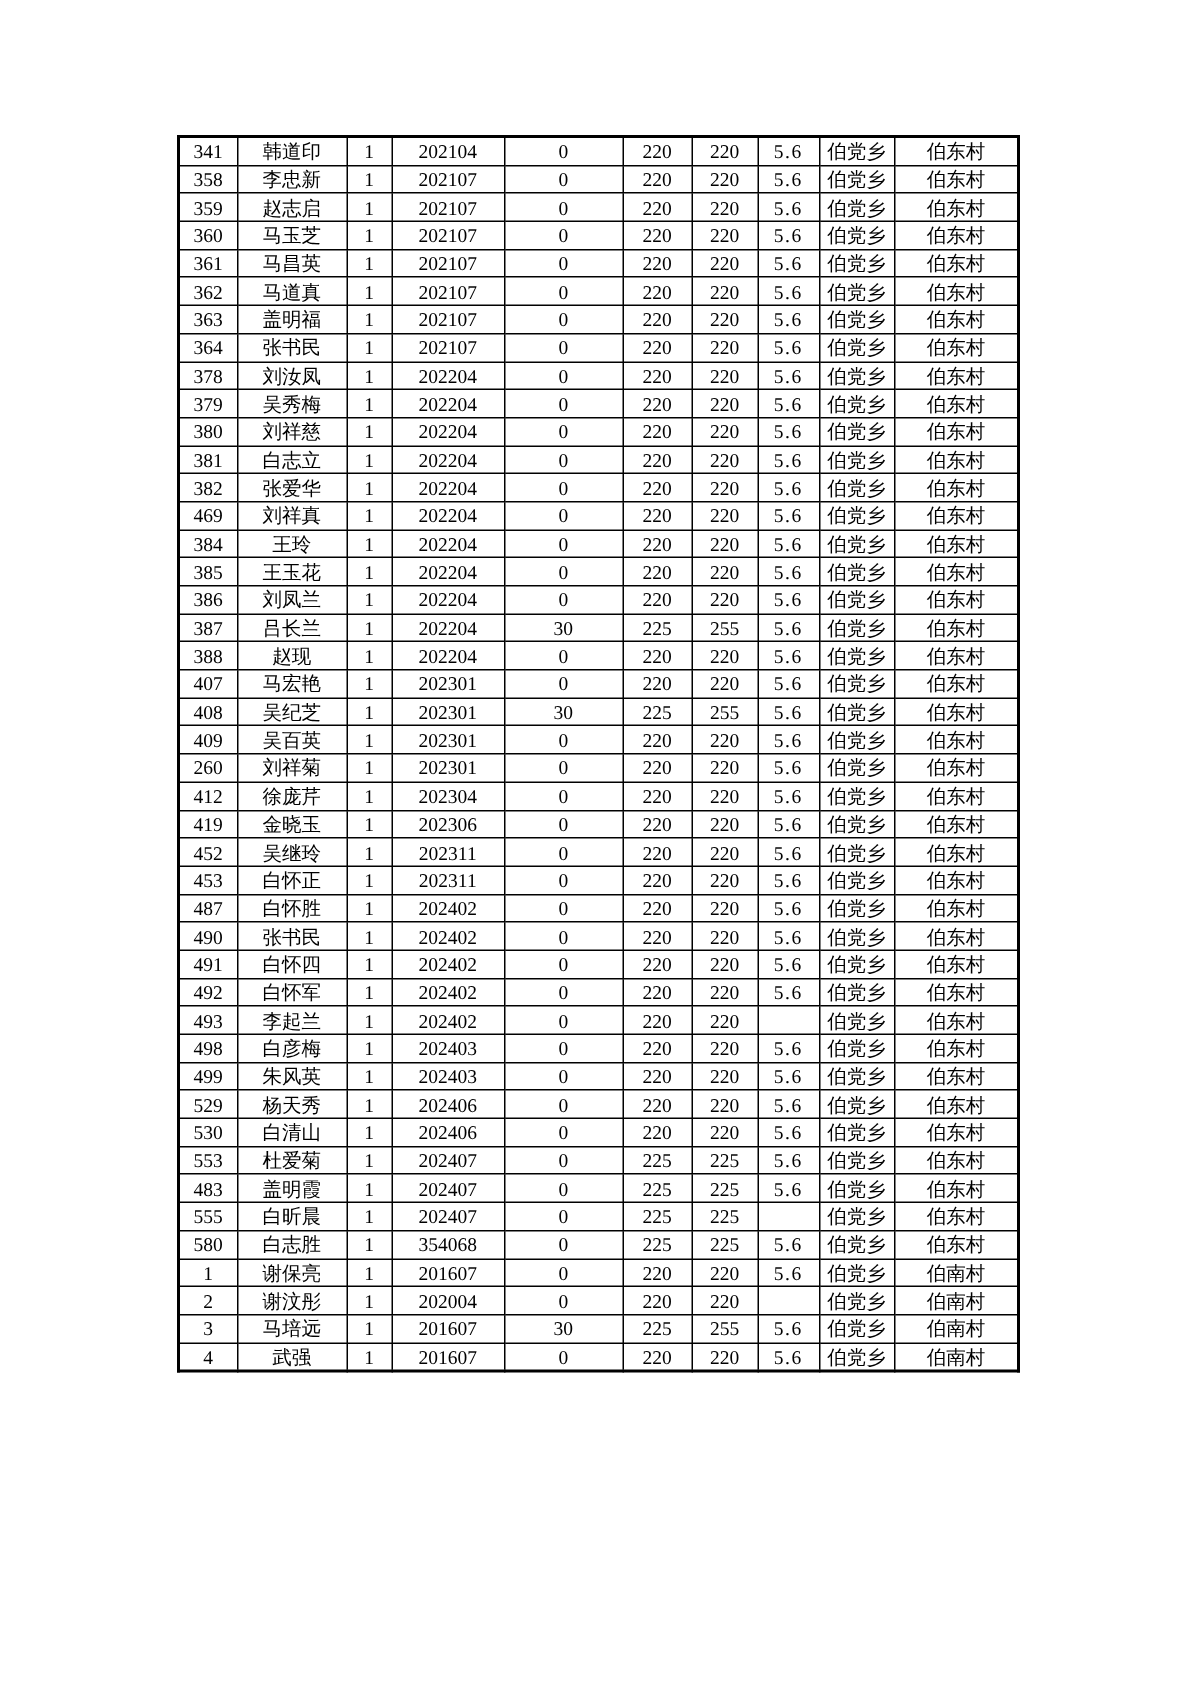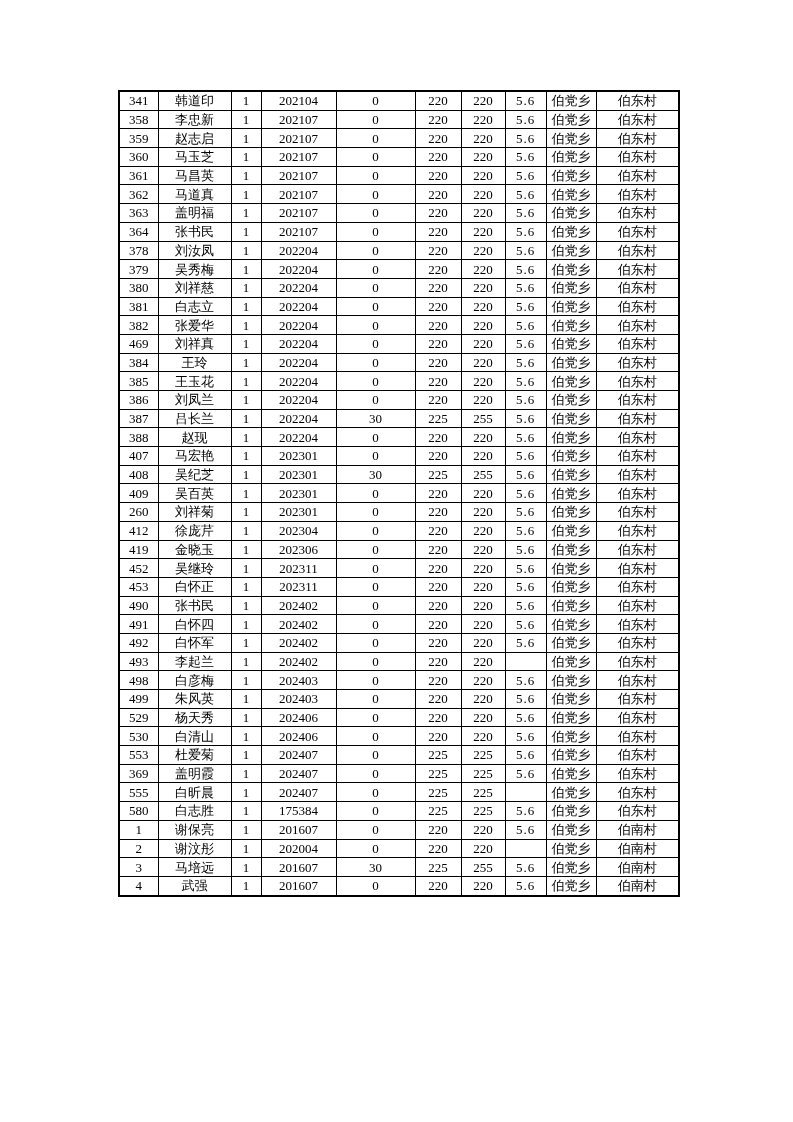--- a/index.html
+++ b/index.html
@@ -377,20 +377,32 @@
           <td class="col-count">1</td>
           <td class="col-period">202311</td>
           <td class="col-adjustment">0</td>
           <td class="col-base">220</td>
           <td class="col-total">220</td>
           <td class="col-rate">5.6</td>
           <td class="col-township">伯党乡</td>
           <td class="col-village">伯东村</td>
         </tr>
         <tr>
+          <td class="col-id">487</td>
+          <td class="col-name">白怀胜</td>
+          <td class="col-count">1</td>
+          <td class="col-period">202402</td>
+          <td class="col-adjustment">0</td>
+          <td class="col-base">220</td>
+          <td class="col-total">220</td>
+          <td class="col-rate">5.6</td>
+          <td class="col-township">伯党乡</td>
+          <td class="col-village">伯东村</td>
+        </tr>
+        <tr>
           <td class="col-id">490</td>
           <td class="col-name">张书民</td>
           <td class="col-count">1</td>
           <td class="col-period">202402</td>
           <td class="col-adjustment">0</td>
           <td class="col-base">220</td>
           <td class="col-total">220</td>
           <td class="col-rate">5.6</td>
           <td class="col-township">伯党乡</td>
           <td class="col-village">伯东村</td>
@@ -485,21 +497,21 @@
           <td class="col-count">1</td>
           <td class="col-period">202407</td>
           <td class="col-adjustment">0</td>
           <td class="col-base">225</td>
           <td class="col-total">225</td>
           <td class="col-rate">5.6</td>
           <td class="col-township">伯党乡</td>
           <td class="col-village">伯东村</td>
         </tr>
         <tr>
-          <td class="col-id">369</td>
+          <td class="col-id">483</td>
           <td class="col-name">盖明霞</td>
           <td class="col-count">1</td>
           <td class="col-period">202407</td>
           <td class="col-adjustment">0</td>
           <td class="col-base">225</td>
           <td class="col-total">225</td>
           <td class="col-rate">5.6</td>
           <td class="col-township">伯党乡</td>
           <td class="col-village">伯东村</td>
         </tr>
@@ -512,21 +524,21 @@
           <td class="col-base">225</td>
           <td class="col-total">225</td>
           <td class="col-rate"></td>
           <td class="col-township">伯党乡</td>
           <td class="col-village">伯东村</td>
         </tr>
         <tr>
           <td class="col-id">580</td>
           <td class="col-name">白志胜</td>
           <td class="col-count">1</td>
-          <td class="col-period">175384</td>
+          <td class="col-period">354068</td>
           <td class="col-adjustment">0</td>
           <td class="col-base">225</td>
           <td class="col-total">225</td>
           <td class="col-rate">5.6</td>
           <td class="col-township">伯党乡</td>
           <td class="col-village">伯东村</td>
         </tr>
         <tr>
           <td class="col-id">1</td>
           <td class="col-name">谢保亮</td>

